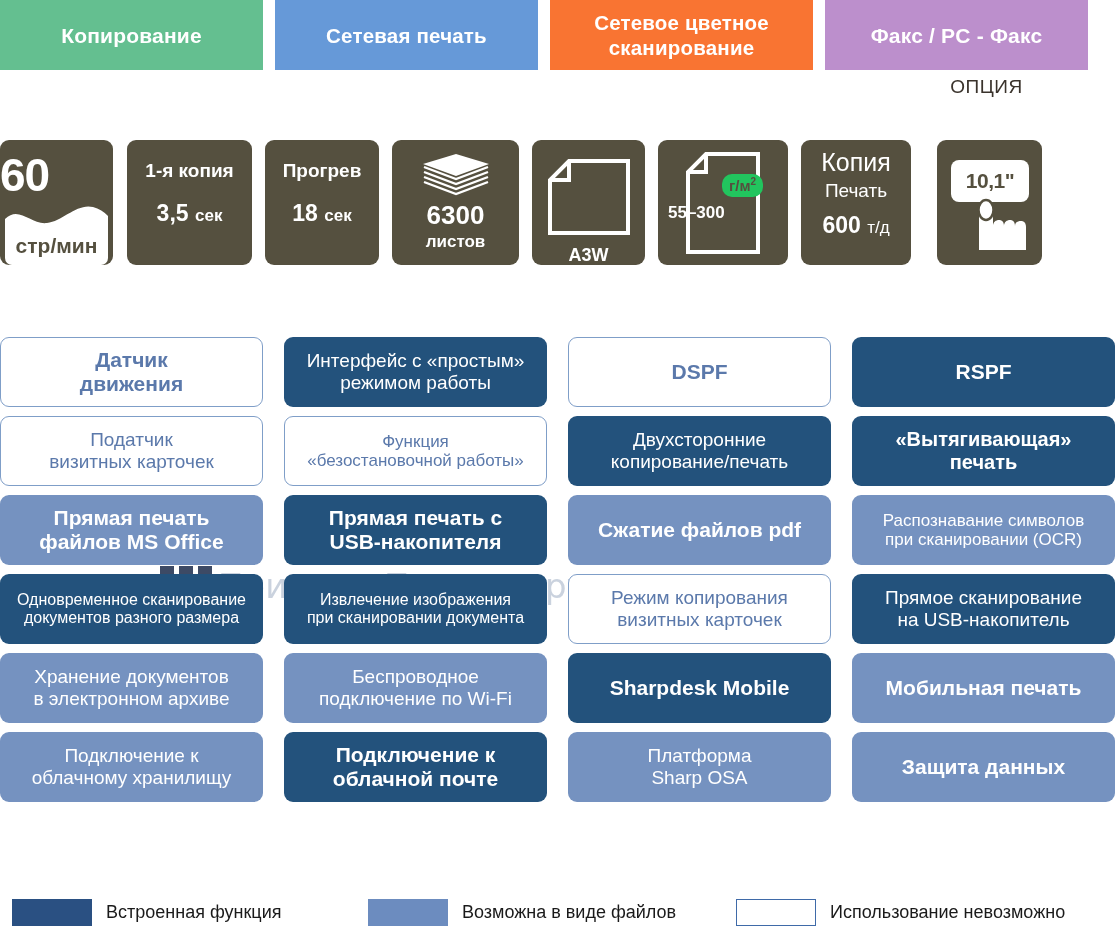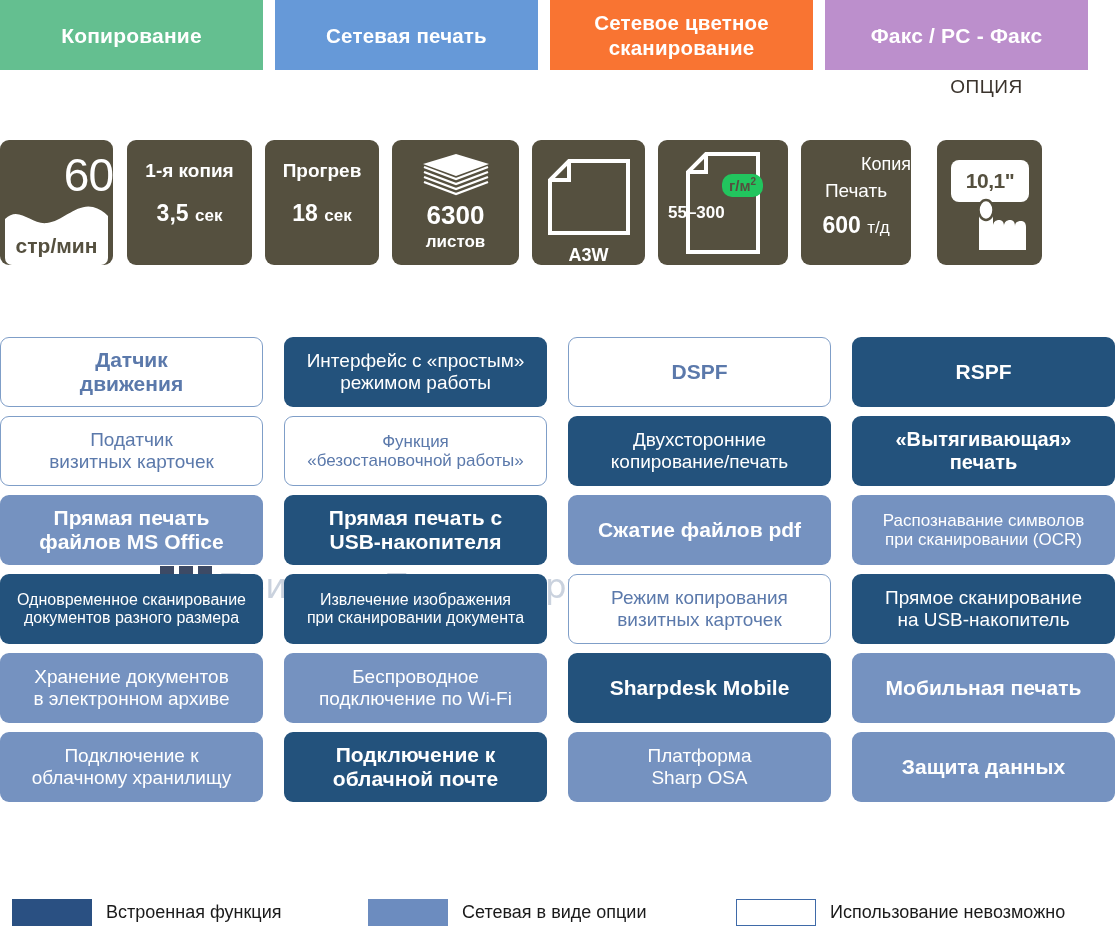--- a/index.html
+++ b/index.html
@@ -49,22 +49,22 @@
   .tile{
     position:absolute;top:0;height:125px;
     background:#55503f;
     border-radius:9px;
     color:#ffffff;
     box-sizing:border-box;
   }
   
   #tile-speed{left:0;width:113px;}
   #tile-speed .big{
-    position:absolute;top:8px;left:0;right:0;text-align:right;
-    font-size:46px;font-weight:normal;letter-spacing:-1px;
+    position:absolute;top:8px;left:0;right:0;text-align:left;
+    font-size:46px;font-weight:bold;letter-spacing:-1px;
   }
   .wave-box{
     position:absolute;left:5px;right:5px;bottom:0;height:62px;
     background:#ffffff;
     border-bottom-left-radius:7px;border-bottom-right-radius:7px;
     overflow:hidden;
   }
   .wave-box svg{position:absolute;left:0;top:0;}
   .wave-box .label{
     position:absolute;left:0;right:0;bottom:7px;text-align:center;
@@ -82,21 +82,21 @@
   .t-line1{
     position:absolute;left:0;right:0;top:20px;text-align:center;
     font-size:19px;font-weight:bold;
   }
   .t-line2{
     position:absolute;left:0;right:0;top:60px;text-align:center;
     font-size:23px;font-weight:bold;
   }
   .t-line2 .small{font-size:17px;}
 
-  #tile-duty .d1{position:absolute;left:0;right:0;top:14px;text-align:right;font-size:18px;}
+  #tile-duty .d1{position:absolute;left:0;right:0;top:8px;text-align:center;font-size:25px;}
   #tile-duty .d2{position:absolute;left:0;right:0;top:40px;text-align:center;font-size:19px;}
   #tile-duty .d3{position:absolute;left:0;right:0;top:72px;text-align:center;font-size:23px;font-weight:bold;}
   #tile-duty .d3 .small{font-size:17px;font-weight:normal;}
 
   
   #tile-capacity .stack{position:absolute;left:50%;top:12px;transform:translateX(-50%);}
   #tile-capacity .c1{position:absolute;left:0;right:0;top:60px;text-align:center;font-size:26px;font-weight:bold;}
   #tile-capacity .c2{position:absolute;left:0;right:0;top:92px;text-align:center;font-size:17px;font-weight:bold;}
 
   
@@ -396,21 +396,21 @@
       </div>
     </div>
 
   <div class="legend">
     <div class="lg-item" id="lg-1">
       <span class="lg-sw built"></span>
       <span class="lg-text">Встроенная функция</span>
     </div>
     <div class="lg-item" id="lg-2">
       <span class="lg-sw option"></span>
-      <span class="lg-text">Сетевая в виде опции</span>
+      <span class="lg-text">Возможна в виде файлов</span>
     </div>
     <div class="lg-item" id="lg-3">
       <span class="lg-sw none"></span>
       <span class="lg-text">Использование невозможно</span>
     </div>
   </div>
 
 </div>
 
 </body></html>

